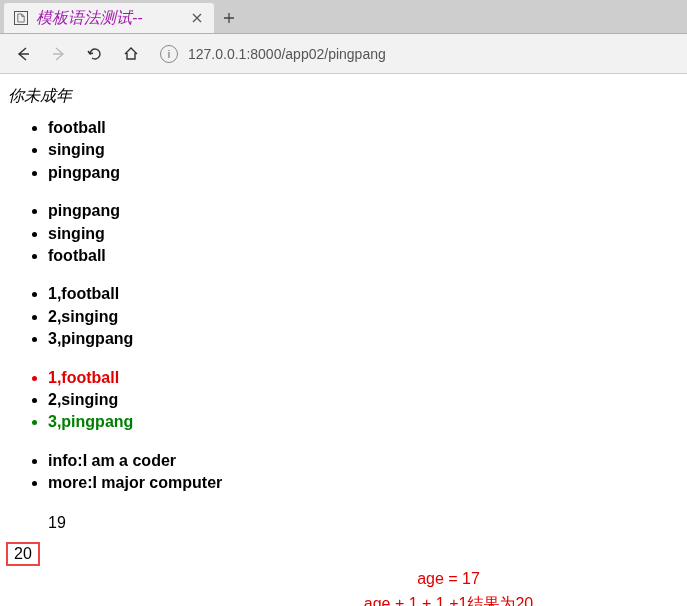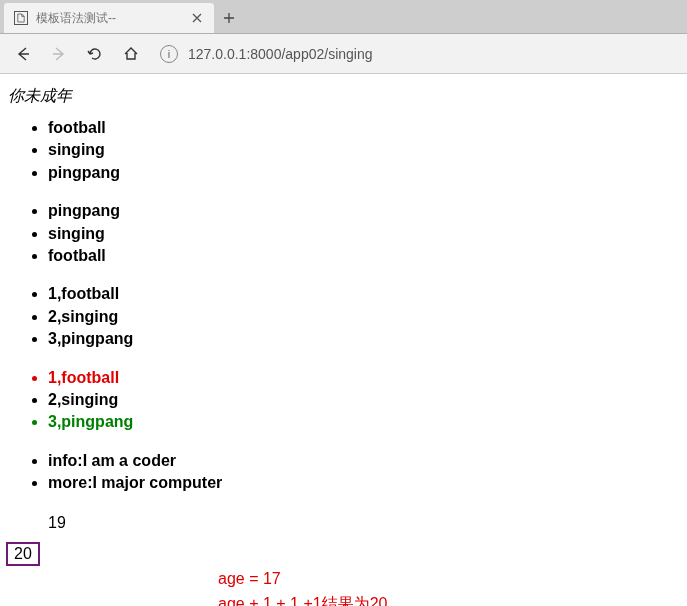--- a/index.html
+++ b/index.html
@@ -33,21 +33,21 @@
     .tab-favicon {
       width: 14px;
       height: 14px;
       border: 1px solid #555;
       margin-right: 8px;
       display: flex;
       align-items: center;
       justify-content: center;
     }
     .tab-favicon svg { width: 8px; height: 10px; }
-    .tab-title { flex: 1; font-size: 12px; color: #737373; white-space: nowrap; overflow: hidden; }
+    .tab-title { flex: 1; font-size: 16px; color: #a21caf; white-space: nowrap; overflow: hidden; font-style: italic; }
     .tab-close { width: 14px; height: 14px; display: flex; align-items: center; justify-content: center; color: #555; }
     .new-tab { width: 30px; height: 30px; display: flex; align-items: center; justify-content: center; color: #444; font-size: 16px; }
     .toolbar {
       height: 40px;
       background: #f2f2f2;
       display: flex;
       align-items: center;
       padding: 0 6px;
       gap: 2px;
       border-bottom: 1px solid #ccc;
@@ -79,30 +79,31 @@
       font-family: "Microsoft YaHei", SimSun, sans-serif;
     }
     .content .heading { margin-bottom: 10px; font-style: italic; }
     ul { list-style: disc; padding-left: 40px; margin-bottom: 16px; font-weight: bold; }
     li { line-height: 1.4; }
     li.red { color: #e00000; }
     li.green { color: #008000; }
     .indent-num { padding-left: 40px; margin-top: 20px; }
     .boxed {
       display: inline-block;
-      border: 2px solid #701a75;
+      border: 2px solid #ef4444;
       padding: 1px 6px;
       margin-top: 10px;
       margin-left: -2px;
     }
     .annot {
       color: #e00000;
       padding-left: 210px;
       line-height: 1.4;
       margin-top: 2px;
+      text-align: center;
     }
   </style>
 </head>
 <body>
 
 <div class="titlebar">
   <div class="tab">
     <span class="tab-favicon">
       <svg viewBox="0 0 10 12">
           <path d="M1 1 h5 l3 3 v7 h-8 z M6 1 v3 h3" fill="none" stroke="#555" stroke-width="1"></path>
@@ -138,21 +139,21 @@
         <path d="M4 9 a5 5 0 1 1 2 4 M4 9 l-2 -3 M4 9 l3 -1" fill="none" stroke="#333" stroke-width="1.4"></path>
       </svg>
   </div>
   <div class="tbtn">
     <svg width="18" height="18" viewBox="0 0 18 18">
         <path d="M3 9 L9 3 L15 9 M5 8 v6 h8 v-6" fill="none" stroke="#333" stroke-width="1.4"></path>
       </svg>
   </div>
   <div class="urlbar">
     <span class="info-icon">i</span>
-    <span>127.0.0.1:8000/app02/singing</span>
+    <span>127.0.0.1:8000/app02/pingpang</span>
   </div>
 </div>
 
 <div class="content">
   <div class="heading">你未成年</div>
 
   <ul>
     <li>football</li>
     <li>singing</li>
     <li>pingpang</li>

